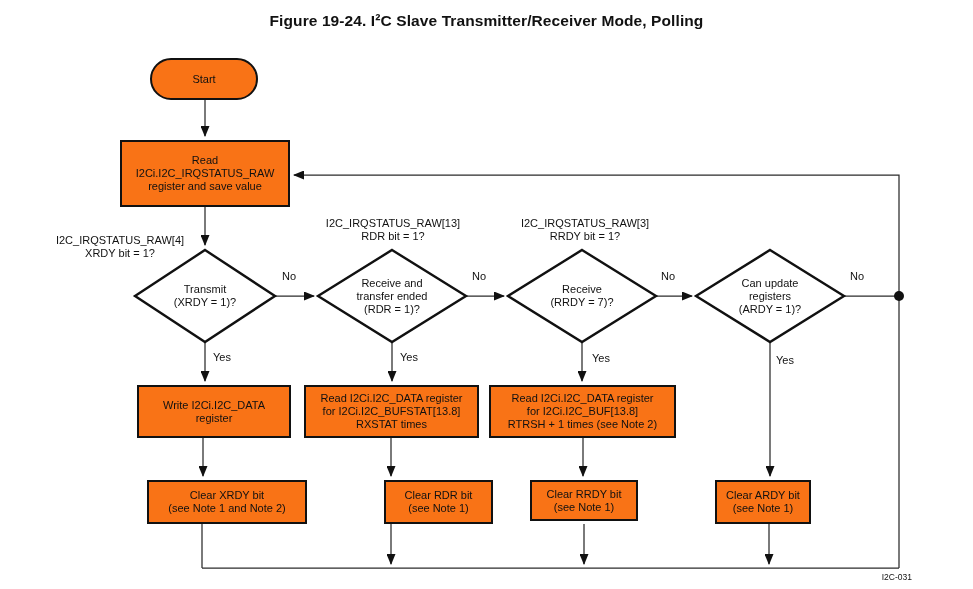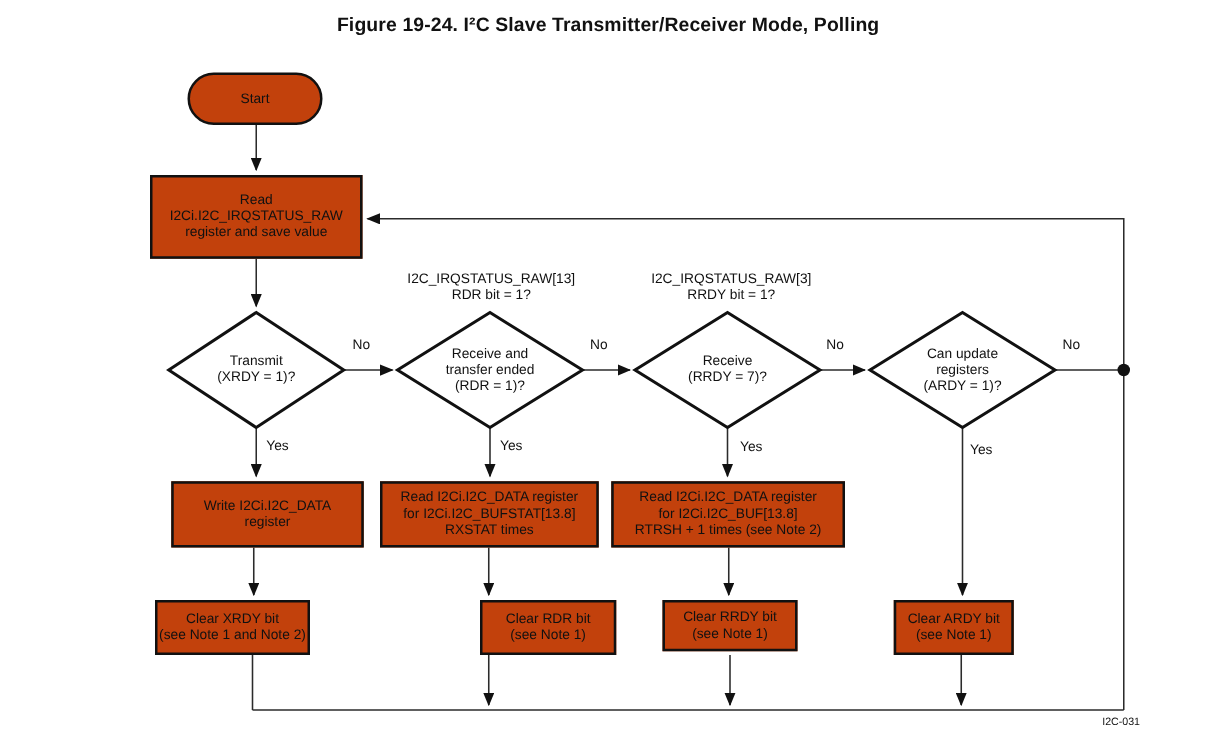--- a/index.html
+++ b/index.html
@@ -7,21 +7,21 @@
     position:relative;width:973px;height:589px;background:#ffffff;
     font-family:"Liberation Sans","DejaVu Sans",sans-serif;color:#111;
     overflow:hidden;
   }
   #canvas svg{position:absolute;left:0;top:0;}
   .title{
     position:absolute;top:12px;left:0;width:100%;text-align:center;
     font-weight:bold;font-size:15.5px;letter-spacing:0.1px;
   }
   .box{
-    position:absolute;border:2.4px solid #111;background:#c2410c;
+    position:absolute;border:2.4px solid #111;background:#f97316;
     display:flex;align-items:center;justify-content:center;
     text-align:center;white-space:pre-wrap;font-size:11px;line-height:13px;
     box-sizing:border-box;z-index:3;
   }
   .oval{border-radius:22px;border-width:2px;}
   .dtext{
     position:absolute;display:flex;align-items:center;justify-content:center;
     text-align:center;white-space:pre-wrap;font-size:11px;line-height:13px;z-index:3;
   }
   .ann{
@@ -87,21 +87,21 @@
 register</div>
 
   <div class="box" style="left:304px;top:385px;width:175px;height:53px;">Read I2Ci.I2C_DATA register
 for I2Ci.I2C_BUFSTAT[13.8]
 RXSTAT times</div>
 
   <div class="box" style="left:489px;top:385px;width:187px;height:53px;">Read I2Ci.I2C_DATA register
 for I2Ci.I2C_BUF[13.8]
 RTRSH + 1 times (see Note 2)</div>
 
-  <div class="box" style="left:124px;top:480px;width:124px;height:44px;">Clear XRDY bit
+  <div class="box" style="left:147px;top:480px;width:160px;height:44px;">Clear XRDY bit
 (see Note 1 and Note 2)</div>
 
   <div class="box" style="left:337px;top:480px;width:109px;height:44px;margin-left:47px;">Clear RDR bit
 (see Note 1)</div>
 
   <div class="box" style="left:530px;top:480px;width:108px;height:41px;">Clear RRDY bit
 (see Note 1)</div>
 
   <div class="box" style="left:715px;top:480px;width:96px;height:44px;">Clear ARDY bit
 (see Note 1)</div>
@@ -110,20 +110,22 @@
 (XRDY = 1)?</div>
   <div class="dtext" style="left:327px;top:266px;width:130px;height:60px;">Receive and
 transfer ended
 (RDR = 1)?</div>
   <div class="dtext" style="left:517px;top:272px;width:130px;height:48px;">Receive
 (RRDY = 7)?</div>
   <div class="dtext" style="left:705px;top:266px;width:130px;height:60px;">Can update
 registers
 (ARDY = 1)?</div>
 
+  <div class="ann" style="left:40px;top:234px;width:160px;">I2C_IRQSTATUS_RAW[4]
+XRDY bit = 1?</div>
   <div class="ann" style="left:312px;top:217px;width:162px;">I2C_IRQSTATUS_RAW[13]
 RDR bit = 1?</div>
   <div class="ann" style="left:504px;top:217px;width:162px;">I2C_IRQSTATUS_RAW[3]
 RRDY bit = 1?</div>
 
   <div class="elabel" style="left:282px;top:270px;">No</div>
   <div class="elabel" style="left:472px;top:270px;">No</div>
   <div class="elabel" style="left:661px;top:270px;">No</div>
   <div class="elabel" style="left:850px;top:270px;">No</div>
   <div class="elabel" style="left:213px;top:351px;">Yes</div>

